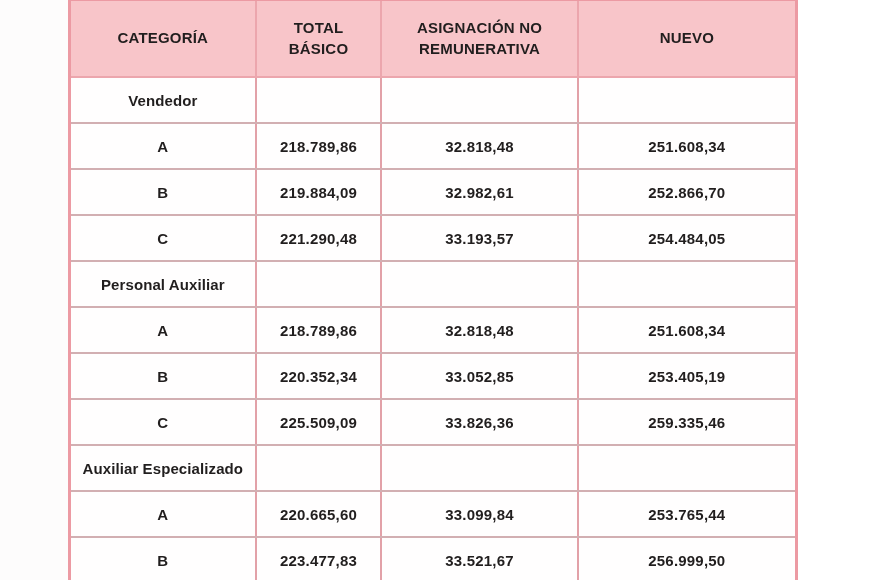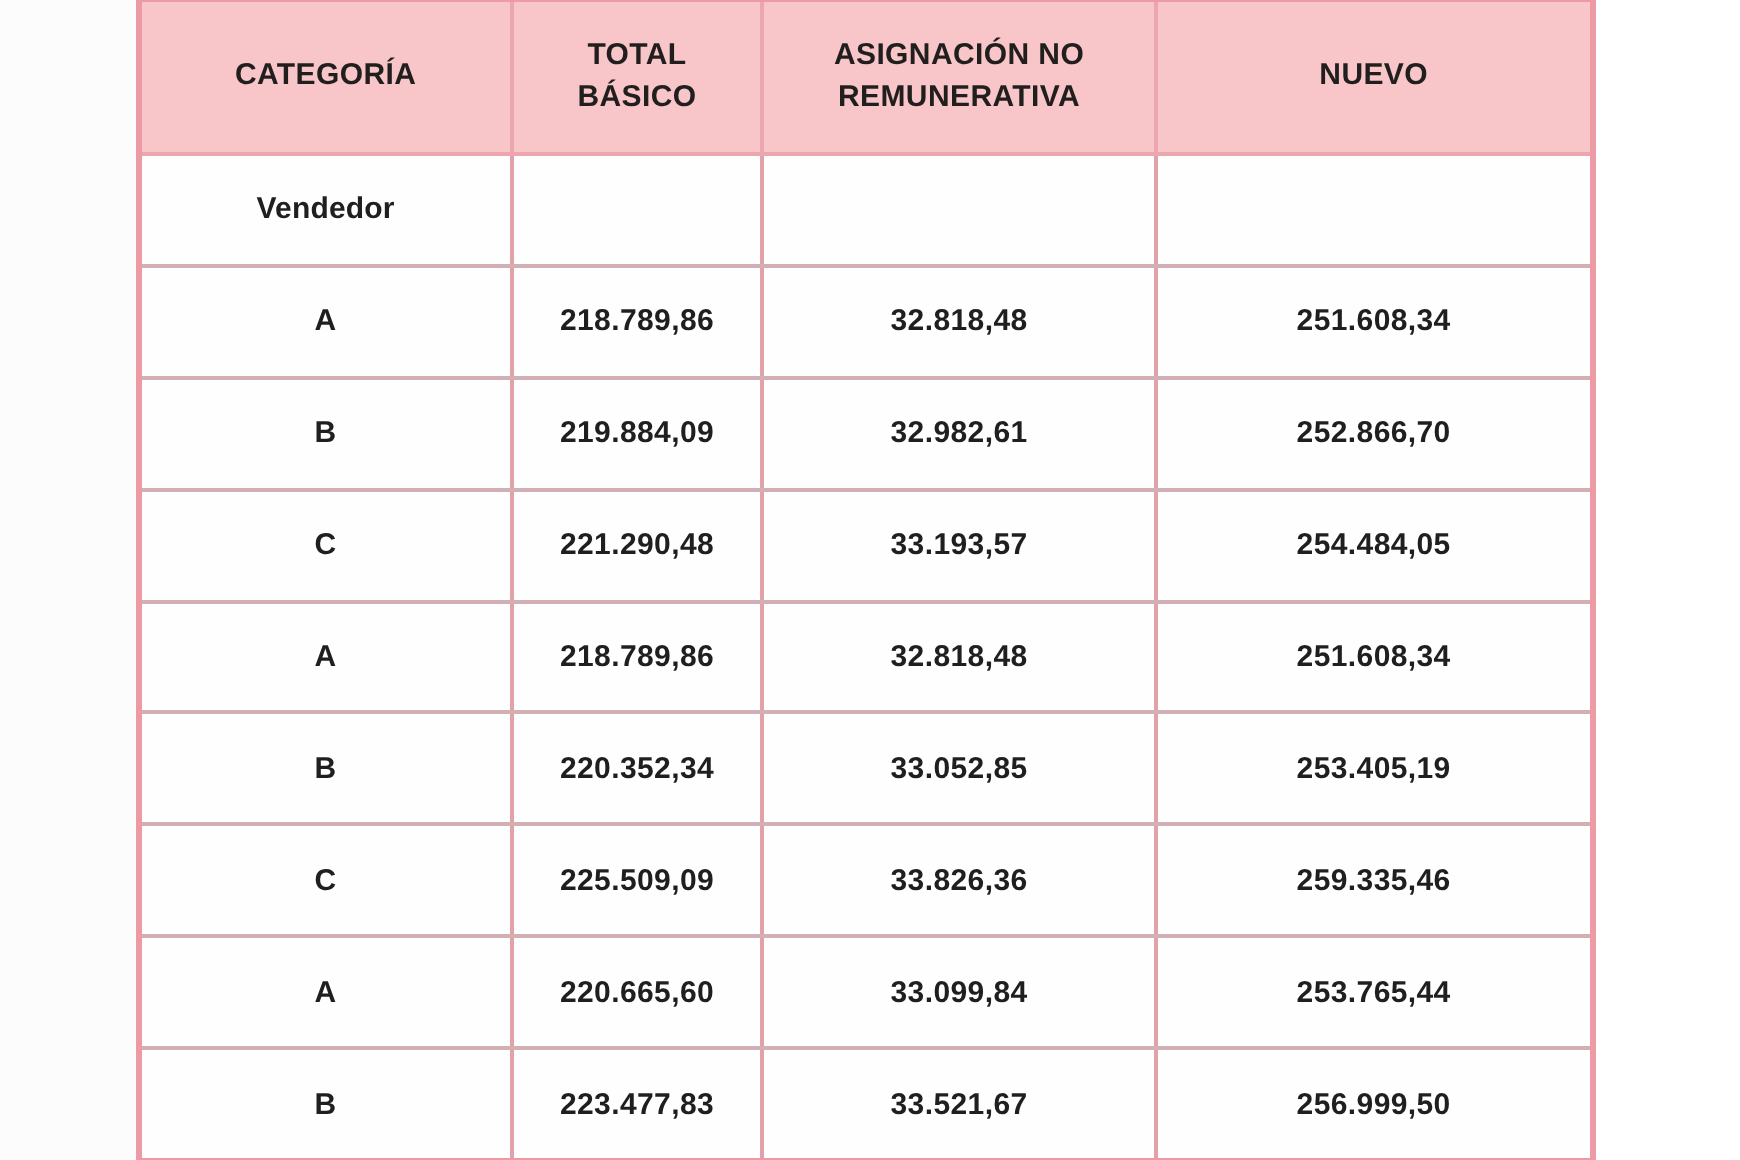--- a/index.html
+++ b/index.html
@@ -103,20 +103,26 @@
     <td>252.866,70</td>
   </tr>
 
   <tr>
     <td>C</td>
     <td>221.290,48</td>
     <td>33.193,57</td>
     <td>254.484,05</td>
   </tr>
 
+  <tr class="section-row">
+    <td>Personal Auxiliar</td>
+    <td></td>
+    <td></td>
+    <td></td>
+  </tr>
 
   <tr>
     <td>A</td>
     <td>218.789,86</td>
     <td>32.818,48</td>
     <td>251.608,34</td>
   </tr>
 
   <tr>
     <td>B</td>
@@ -125,20 +131,26 @@
     <td>253.405,19</td>
   </tr>
 
   <tr>
     <td>C</td>
     <td>225.509,09</td>
     <td>33.826,36</td>
     <td>259.335,46</td>
   </tr>
 
+  <tr class="section-row">
+    <td>Auxiliar Especializado</td>
+    <td></td>
+    <td></td>
+    <td></td>
+  </tr>
 
   <tr>
     <td>A</td>
     <td>220.665,60</td>
     <td>33.099,84</td>
     <td>253.765,44</td>
   </tr>
 
   <tr>
     <td>B</td>

